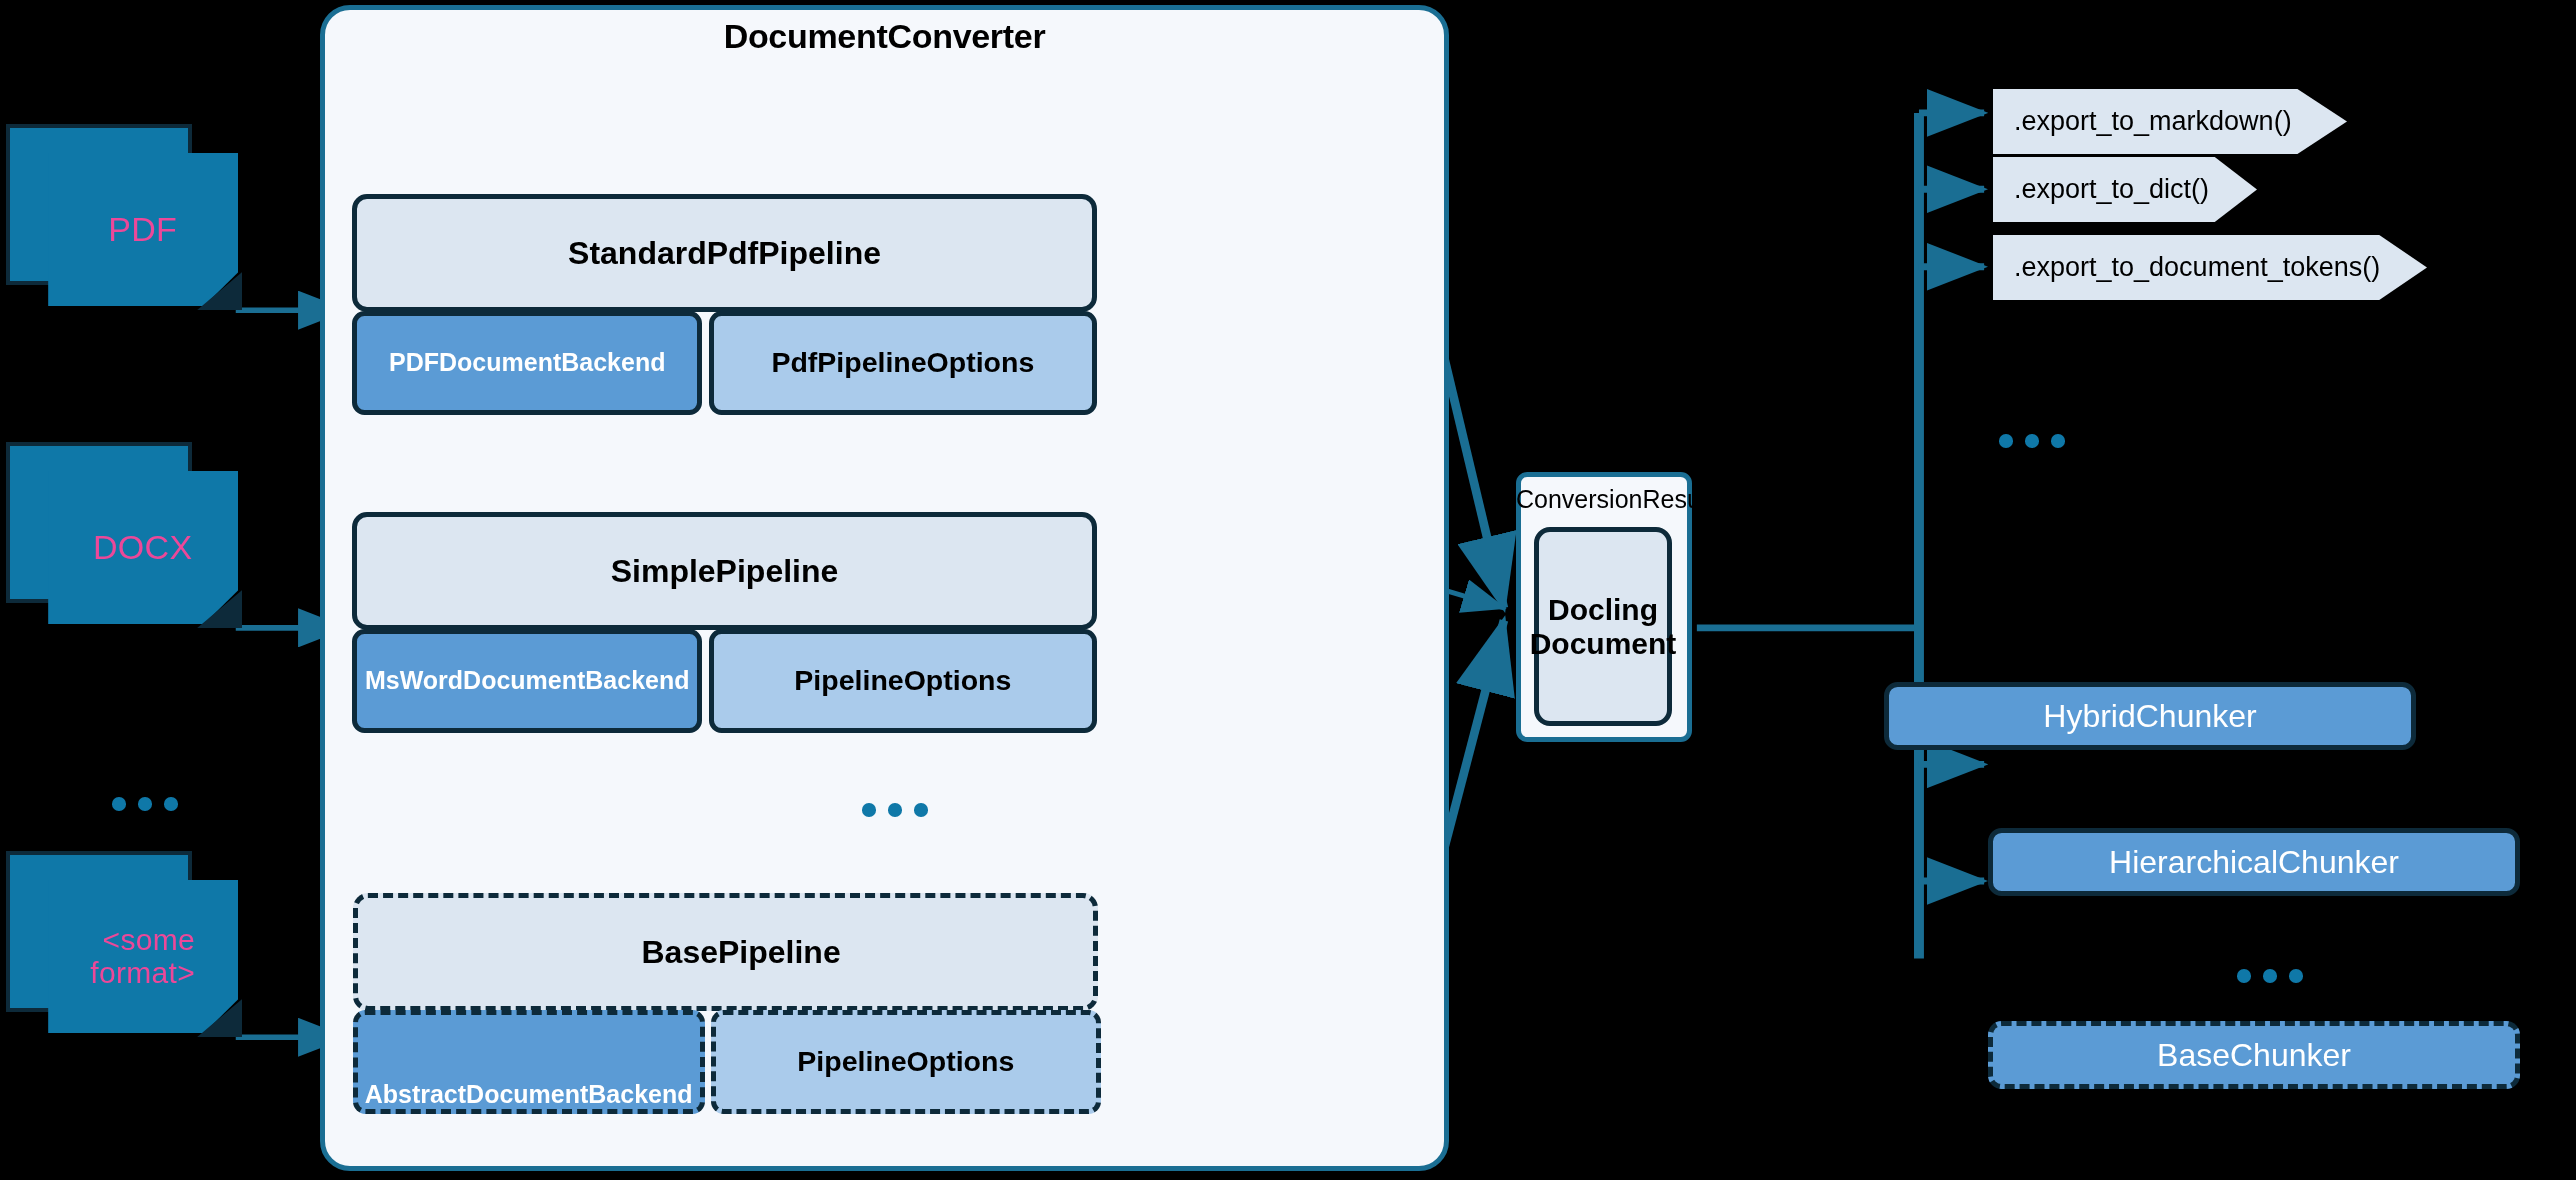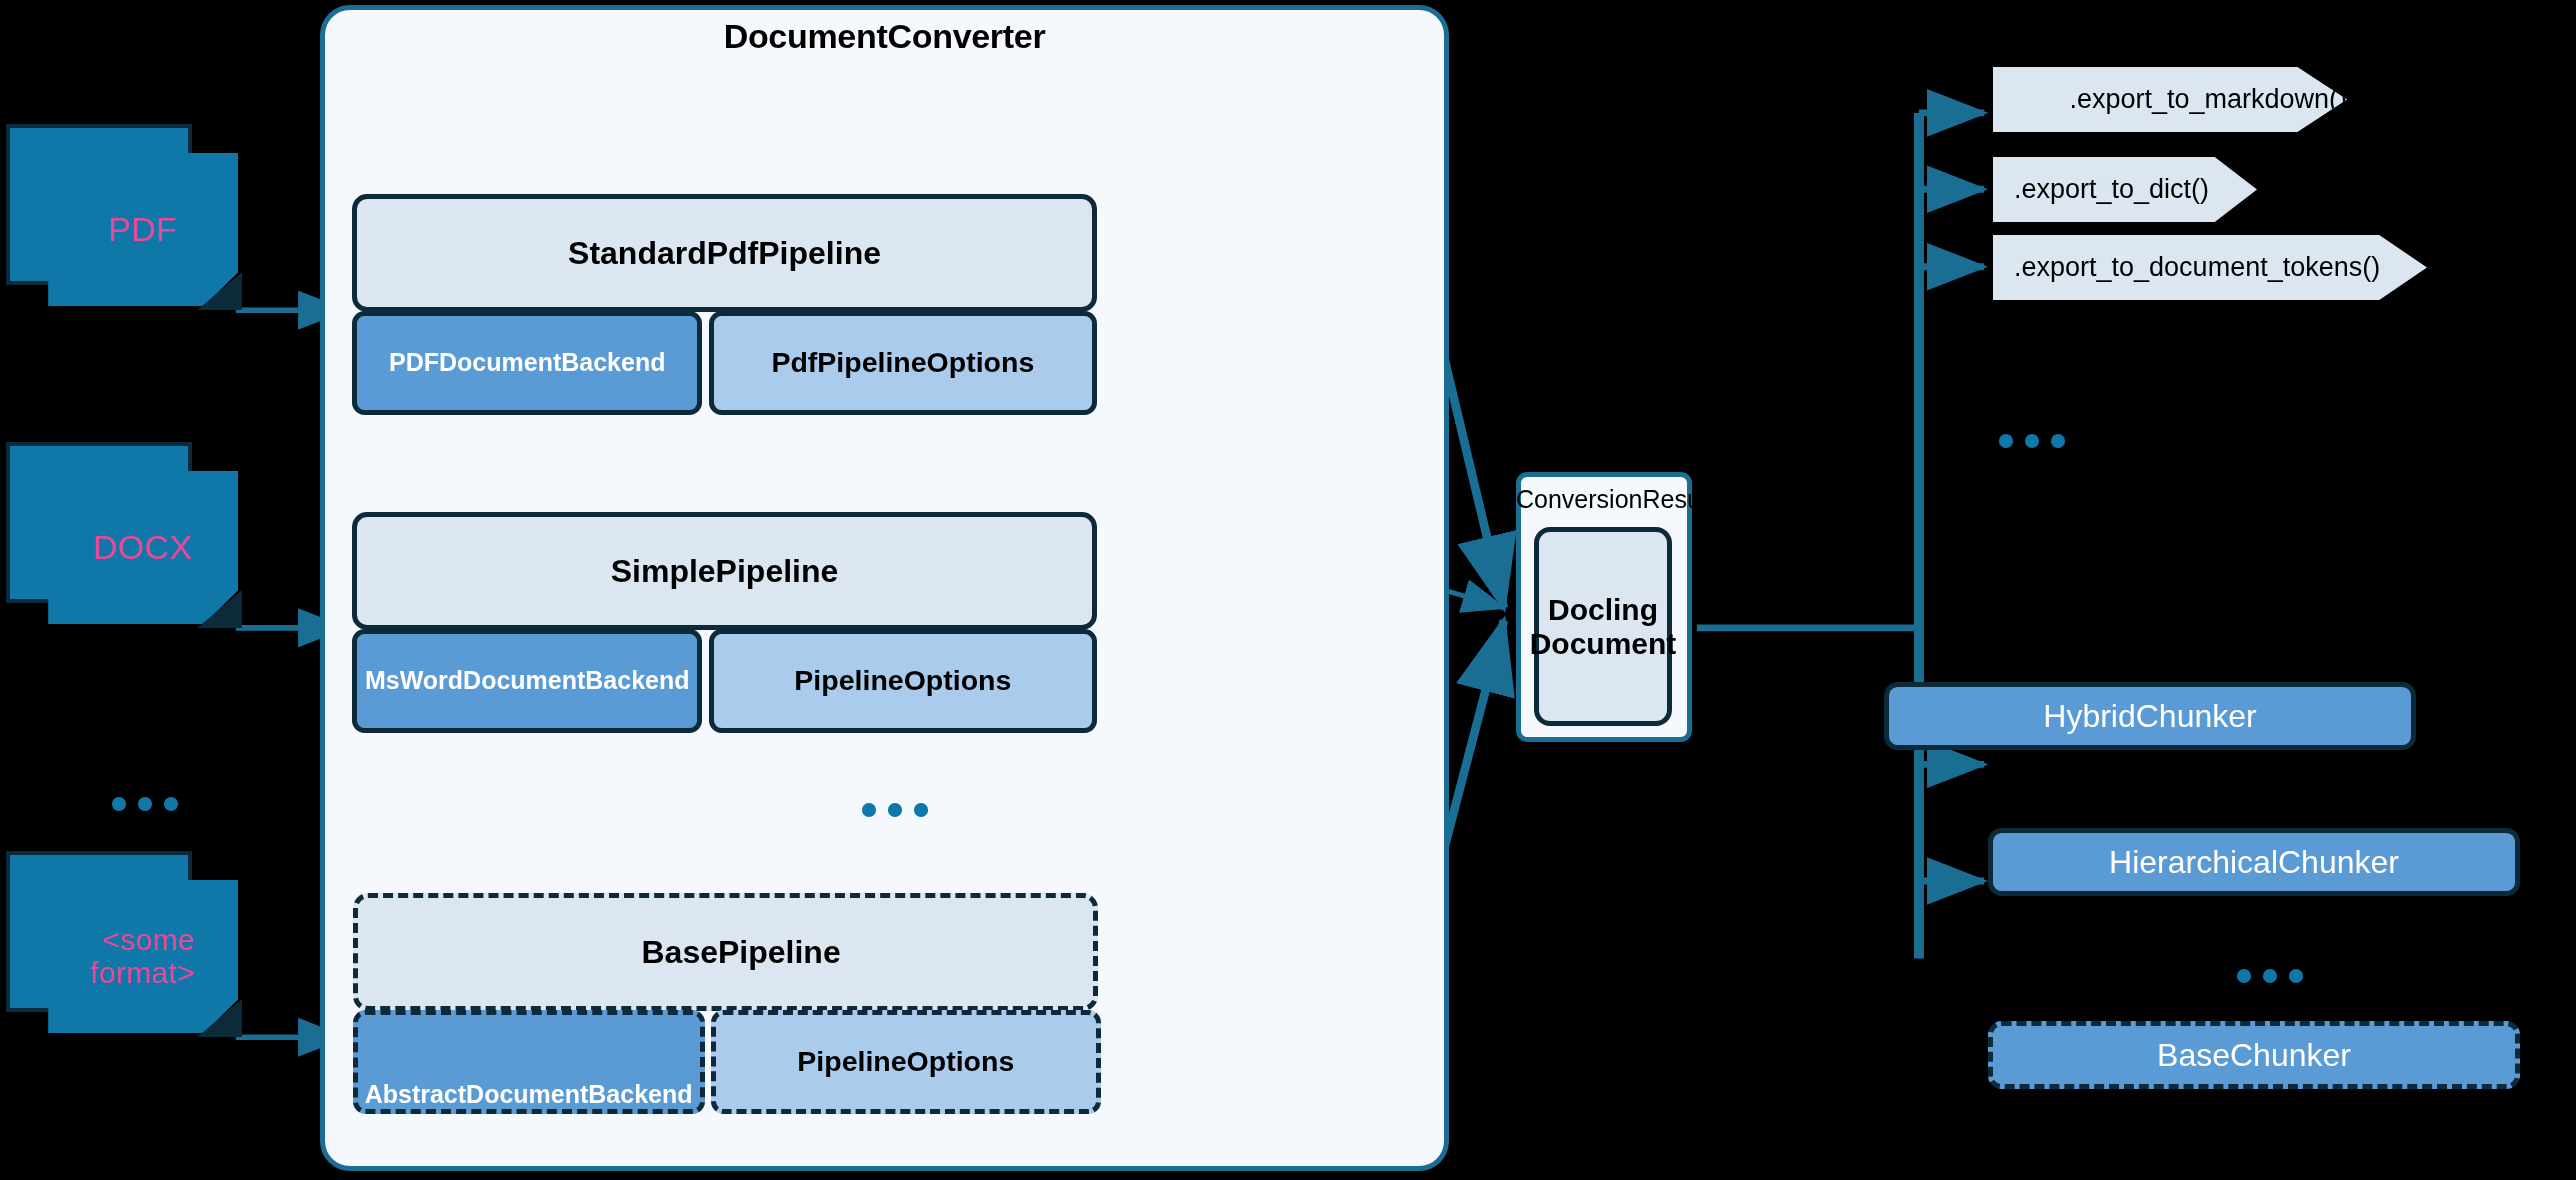--- a/index.html
+++ b/index.html
@@ -200,23 +200,23 @@
         <span>PipelineOptions</span>
       </div>
     </div>
   </div>
 
   <div class="abs cresult"></div>
   <div class="abs cresult-title">ConversionResult</div>
   <div class="abs ddoc" style="white-space:pre-line;">Docling
 Document</div>
 
-  <div class="abs chev" style="left:1993px;top:67px;width:354px;
+  <div class="abs chev" style="left:1993px;top:89px;width:354px;
               -webkit-clip-path:polygon(0 0,86% 0,100% 50%,86% 100%,0 100%);
-              clip-path:polygon(0 0,86% 0,100% 50%,86% 100%,0 100%);justify-content:flex-end;">
+              clip-path:polygon(0 0,86% 0,100% 50%,86% 100%,0 100%);">
     <span>.export_to_markdown()</span>
   </div>
 
   <div class="abs chev" style="left:1993px;top:157px;width:264px;
               -webkit-clip-path:polygon(0 0,84% 0,100% 50%,84% 100%,0 100%);
               clip-path:polygon(0 0,84% 0,100% 50%,84% 100%,0 100%);">
     <span>.export_to_dict()</span>
   </div>
 
   <div class="abs chev" style="left:1993px;top:235px;width:434px;

